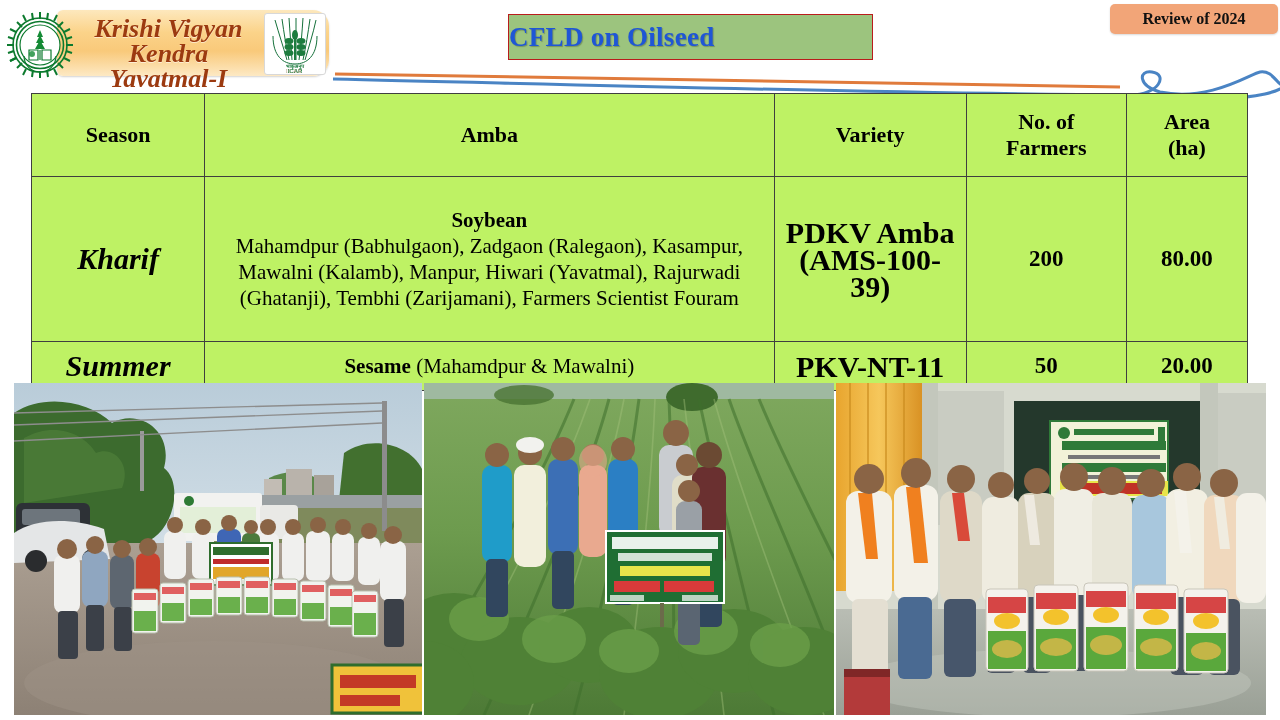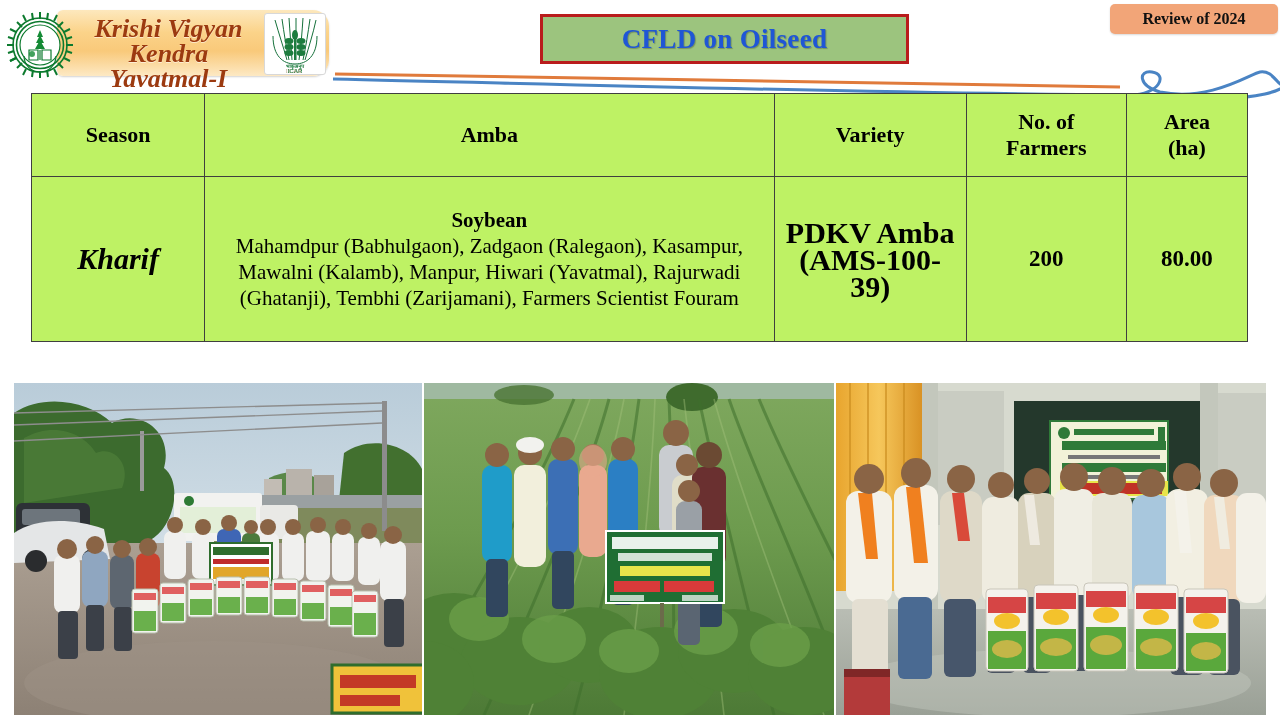--- a/index.html
+++ b/index.html
@@ -51,22 +51,22 @@
     position: absolute; left: 261px; top: 62px;
     width: 60px; text-align: center;
     font-size: 6px; color: #b9a98c; letter-spacing: .5px;
   }
 
   
   #title-banner {
     position: absolute; left: 508px; top: 14px;
     width: 363px; height: 44px;
     background: #9cc47e;
-    border: 3px solid #b91c1c;
-    display: flex; align-items: center; justify-content: center; margin-left: 32px;
+    border: 1px solid #b91c1c;
+    display: flex; align-items: center; 
   }
   #title-text {
     font-family: "Liberation Serif", serif;
     font-weight: bold; font-size: 27px;
     color: #1f56d6;
     letter-spacing: .3px;
     text-shadow: 1px 1px 1px rgba(0,0,0,.25);
   }
 
   
@@ -263,20 +263,30 @@
           <span class="crop-sites">Mahamdpur (Babhulgaon), Zadgaon (Ralegaon), Kasampur, Mawalni (Kalamb), Manpur, Hiwari (Yavatmal), Rajurwadi (Ghatanji), Tembhi (Zarijamani), Farmers Scientist Fouram</span>
         </td>
         <td class="variety">
           <div>PDKV Amba</div>
           <div>(AMS-100-</div>
           <div>39)</div>
         </td>
         <td class="num">200</td>
         <td class="num">80.00</td>
       </tr>
+      <tr class="summer">
+        <td class="season">Summer</td>
+        <td class="cropcell inline">
+          <span class="crop-name">Sesame</span>
+          <span class="crop-sites">(Mahamdpur &amp; Mawalni)</span>
+        </td>
+        <td class="variety">PKV-NT-11</td>
+        <td class="num">50</td>
+        <td class="num">20.00</td>
+      </tr>
     </tbody>
   </table>
 
   <div id="photos">
 
     <div class="photo" style="width:408px;height:332px">
       <svg viewBox="0 0 408 332" preserveAspectRatio="none">
         <defs>
           <linearGradient id="sky1" x1="0" y1="0" x2="0" y2="1">
             <stop offset="0%" stop-color="#b9ccd9"></stop>

